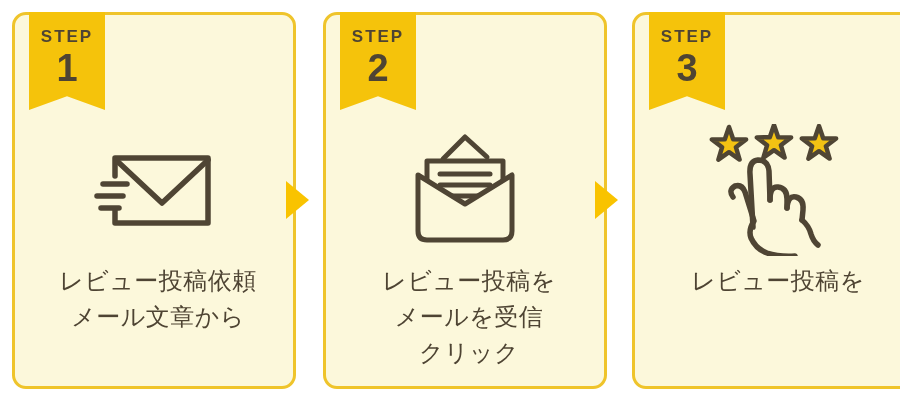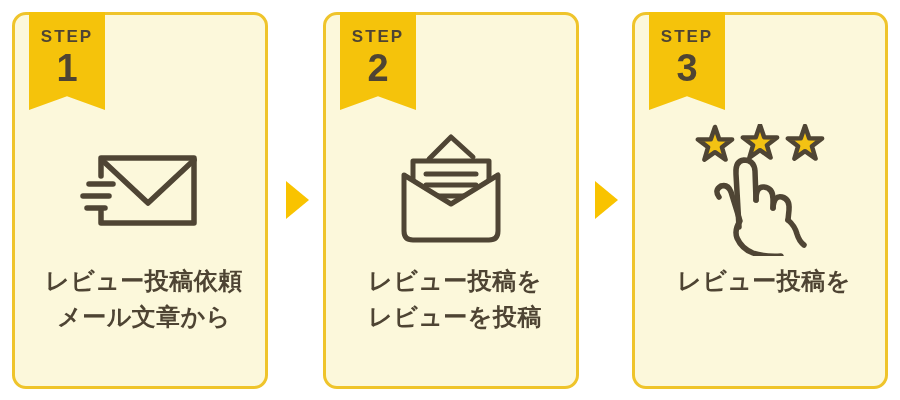--- a/index.html
+++ b/index.html
@@ -15,21 +15,21 @@
     --card-border:#EFC42B;
     --ribbon:#F5C30B;
     --arrow:#F9C300;
     --text-brown:#4E4433;
     --icon-stroke:#4F4534;
     --star-fill:#F3C213;
   }
   .card{
     position:absolute;
     top:12px;
-    width:256px;height:377px;
+    width:284px;height:377px;
     box-sizing:border-box;
     background:var(--card-bg);
     border:3px solid var(--card-border);
     border-radius:14px;
   }
   .card.c1{left:12px;}
   .card.c2{left:323px;}
   .card.c3{left:632px;}
 
   .ribbon{
@@ -64,21 +64,21 @@
   }
   .icon-wrap svg{display:block;}
   .icon-raise{margin-top:-10px;}
 
   .caption{
     position:absolute;
     top:248px;left:0;right:0;
     text-align:center;
     color:var(--text-brown);
     font-size:24px;
-    font-weight:bold;
+    font-weight:normal;
     line-height:36px;
     letter-spacing:0.5px;
     padding-left:8px;
   }
 
   .arrow{
     position:absolute;
     top:181px;
     width:0;height:0;
     border-top:19px solid transparent;
@@ -123,21 +123,22 @@
       <path d="M33,31 L55,9 L77,29"></path>
       <path d="M17,80 V33 H93 V80" fill="#FCF8DB"></path>
       <path d="M30,46 H80"></path>
       <path d="M30,57 H80"></path>
       <path d="M30,68 H80"></path>
       <path d="M8,47 L55,76 L102,47 L102,103 Q102,112 93,112 L17,112 Q8,112 8,103 Z" fill="#FCF8DB"></path>
     </svg>
   </div>
   <div class="caption">
     <div>レビュー投稿を</div>
-    <div>レビューを投稿</div>
+    <div>メールを受信</div>
+    <div>クリック</div>
   </div>
 </div>
 
 <div class="arrow a2"></div>
 
 <div class="card c3">
   <div class="ribbon">
     <span class="ribbon-step">STEP</span>
     <span class="ribbon-num">3</span>
   </div>

